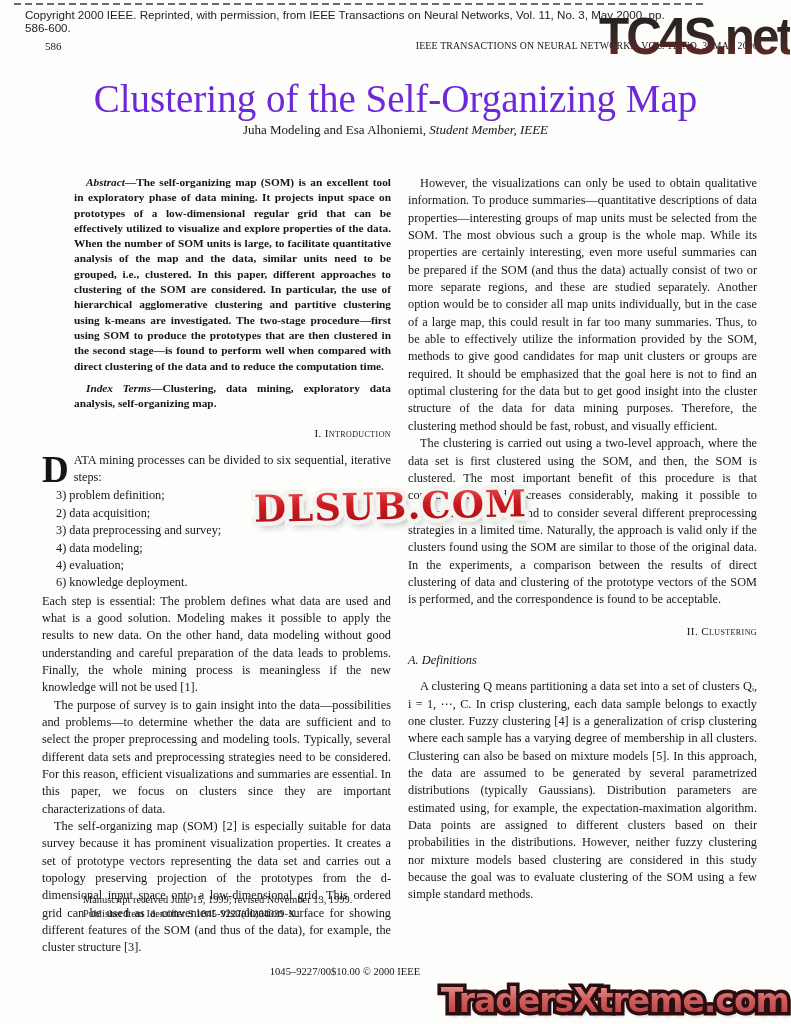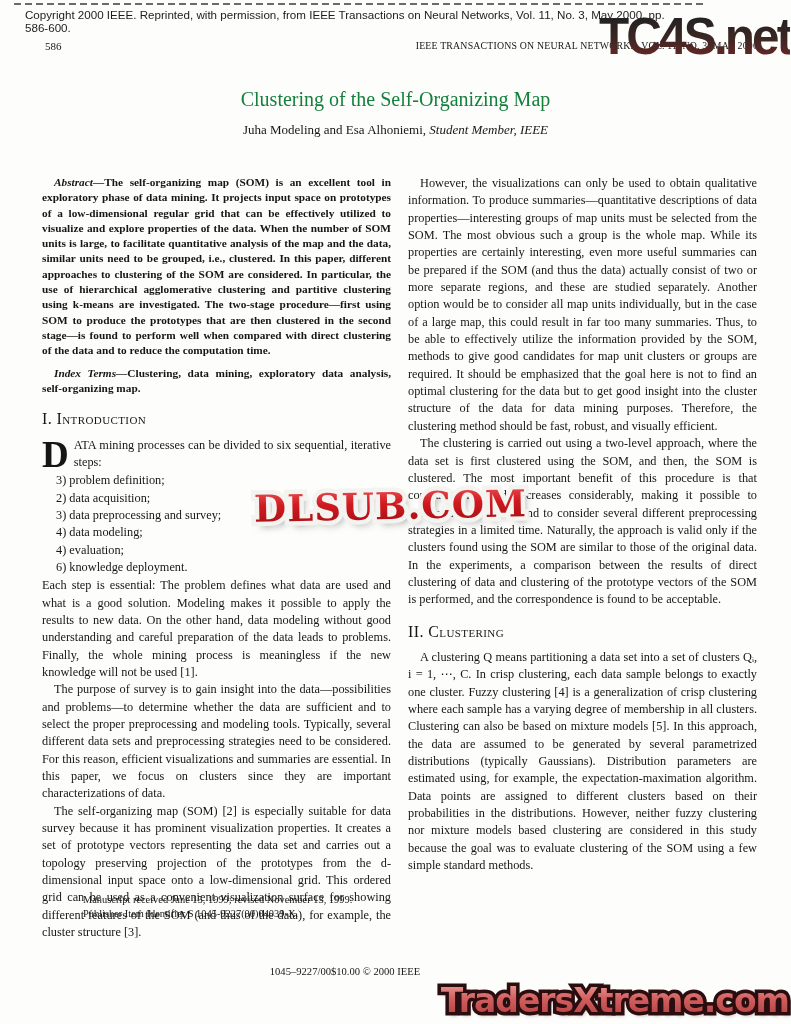--- a/index.html
+++ b/index.html
@@ -16,48 +16,48 @@
   }
   .copyright-line {
     position:absolute; top:8px; left:25px; width:640px;
     font-family:"Liberation Sans", sans-serif; font-size:11.6px; color:#1c1c1c;
   }
   .page-number { position:absolute; top:40px; left:45px; font-size:11px; }
   .running-head {
     position:absolute; top:40px; right:33px; font-size:9.8px; letter-spacing:.2px;
   }
   .title {
-    position:absolute; top:88px; left:0; width:100%;
-    text-align:center; font-size:20px; font-weight:normal; color:#15803d;
+    position:absolute; top:76px; left:0; width:100%;
+    text-align:center; font-size:39px; font-weight:normal; color:#6d28d9;
   }
   .authors {
     position:absolute; top:122px; left:0; width:100%;
     text-align:center; font-size:13px;
   }
   .authors .ital { font-style:italic; }
 
   .col {
     position:absolute; top:175px; width:349px;
     font-size:12.3px; line-height:17.35px; text-align:justify;
     hyphens:auto; -webkit-hyphens:auto;
   }
   .col-left  { left:42px;  }
   .col-right { left:408px; }
 
   .abstract, .index-terms {
     font-size:11.3px; line-height:15.3px; font-weight:bold;
   }
-  .abstract p, .index-terms p { text-indent:12px; }
+  .abstract p, .index-terms p { text-indent:12px;margin-left:32px; }
   .lead-ital { font-style:italic; }
 
   .index-terms { margin-top:7px; }
 
   .sec-head {
-    text-align:left; font-variant:small-caps; letter-spacing:.4px;
-    margin-top:14px; margin-bottom:9px; font-size:16px; font-weight:normal;
+    text-align:right; font-variant:small-caps; letter-spacing:.4px;
+    margin-top:14px; margin-bottom:9px; font-size:11px; font-weight:normal;
   }
   .sub-head { font-style:italic; margin-top:12px; margin-bottom:9px; font-size:12.4px; }
 
   .para { text-indent:12px; }
   .para.noindent { text-indent:0; }
 
   .dropcap-para { text-indent:0; }
   .dropcap {
     float:left; font-size:37px; line-height:29px; padding:3px 5px 0 0;
     font-weight:bold; font-family:"Liberation Serif", serif;
@@ -176,20 +176,21 @@
   <div class="footnote">
     <p>Manuscript received June 15, 1999; revised November 13, 1999.</p>
     <p>Publisher Item Identifier S 1045-9227(00)04039-X.</p>
   </div>
 
   <div class="col col-right">
     <div class="para">However, the visualizations can only be used to obtain qualitative information. To produce summaries—quantitative descriptions of data properties—interesting groups of map units must be selected from the SOM. The most obvious such a group is the whole map. While its properties are certainly interesting, even more useful summaries can be prepared if the SOM (and thus the data) actually consist of two or more separate regions, and these are studied separately. Another option would be to consider all map units individually, but in the case of a large map, this could result in far too many summaries. Thus, to be able to effectively utilize the information provided by the SOM, methods to give good candidates for map unit clusters or groups are required. It should be emphasized that the goal here is not to find an optimal clustering for the data but to get good insight into the cluster structure of the data for data mining purposes. Therefore, the clustering method should be fast, robust, and visually efficient.</div>
     <div class="para">The clustering is carried out using a two-level approach, where the data set is first clustered using the SOM, and then, the SOM is clustered. The most important benefit of this procedure is that computational load decreases considerably, making it possible to cluster large data sets and to consider several different preprocessing strategies in a limited time. Naturally, the approach is valid only if the clusters found using the SOM are similar to those of the original data. In the experiments, a comparison between the results of direct clustering of data and clustering of the prototype vectors of the SOM is performed, and the correspondence is found to be acceptable.</div>
 
     <div class="sec-head">II. Clustering</div>
+    <div class="sub-head">A. Definitions</div>
 
     <div class="para">A clustering Q means partitioning a data set into a set of clusters Qᵢ, i = 1, ⋯, C. In crisp clustering, each data sample belongs to exactly one cluster. Fuzzy clustering [4] is a generalization of crisp clustering where each sample has a varying degree of membership in all clusters. Clustering can also be based on mixture models [5]. In this approach, the data are assumed to be generated by several parametrized distributions (typically Gaussians). Distribution parameters are estimated using, for example, the expectation-maximation algorithm. Data points are assigned to different clusters based on their probabilities in the distributions. However, neither fuzzy clustering nor mixture models based clustering are considered in this study because the goal was to evaluate clustering of the SOM using a few simple standard methods.</div>
   </div>
 
   <div class="footer-line">1045–9227/00$10.00 © 2000 IEEE</div>
 
   <div class="wm-stack wm-dlsub">
     <span class="back">DLSUB.COM</span>
     <span class="front">DLSUB.COM</span>
   </div>

